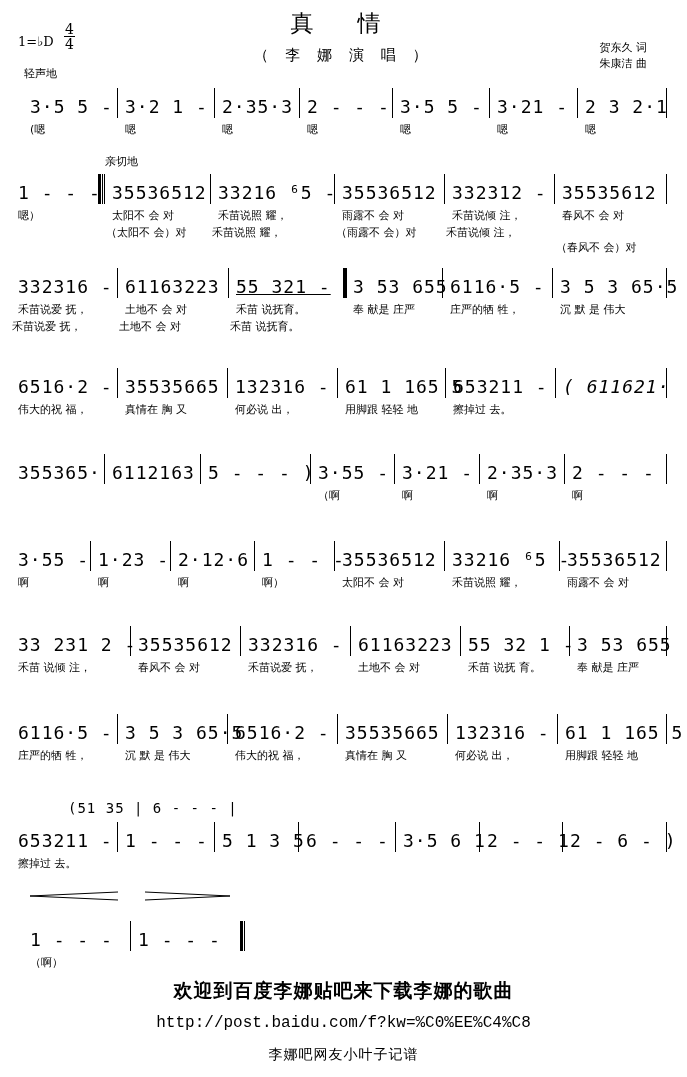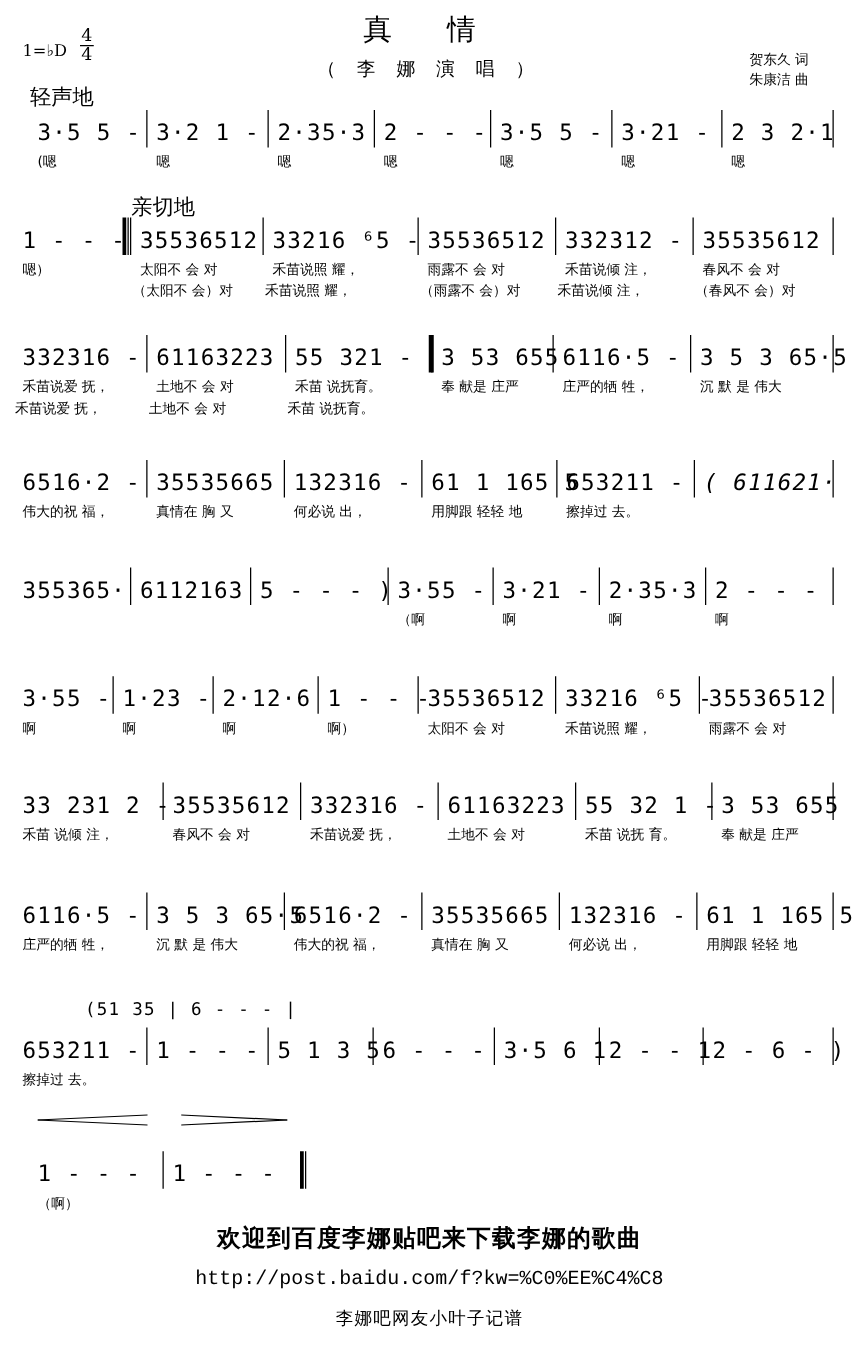--- a/index.html
+++ b/index.html
@@ -4,21 +4,21 @@
 <style>
   html, body { margin:0; padding:0; background:#ffffff; }
   body { width:687px; height:1077px; position:relative; overflow:hidden; color:#000;
          font-family:"DejaVu Sans", "Liberation Sans", sans-serif; }
   .abs { position:absolute; white-space:nowrap; }
   .title { left:0; width:687px; top:8px; text-align:center; font-family:"DejaVu Serif", serif; font-size:23px; letter-spacing:44px; padding-left:28px; box-sizing:border-box; }
   .subtitle { left:0; width:687px; top:46px; text-align:center; font-size:15px; letter-spacing:6px; }
   .key { left:18px; top:34px; font-family:"DejaVu Serif", serif; font-size:13px; }
   .timesig { left:66px; top:22px; font-family:"DejaVu Serif", serif; font-size:14px; line-height:14px; text-align:center; }
   .timesig .num { display:block; border-bottom:1px solid #000; padding:0 1px; }
-  .tempo { font-size:17px; }
+  .tempo { font-size:11px; }
   .credits { right:40px; top:40px; font-size:11px; line-height:16px; text-align:left; }
 
   .row { position:absolute; left:0; width:687px; }
   .m { position:absolute; top:0; height:26px; display:flex; align-items:flex-end; }
   .n { font-family:"DejaVu Sans Mono", "Liberation Mono", monospace; font-size:18px; line-height:22px; letter-spacing:1px; }
   .bar { position:absolute; top:-4px; width:1px; height:30px; background:#000; }
   .dbar { position:absolute; top:-4px; width:4px; height:30px; border-left:1px solid #000; border-right:3px solid #000; box-sizing:border-box; }
   .dbar2 { position:absolute; top:-4px; width:5px; height:30px; border-left:3px solid #000; border-right:1px solid #000; box-sizing:border-box; }
   .lyric { position:absolute; font-size:11px; white-space:nowrap; }
   .footer1 { left:0; width:687px; top:978px; text-align:center; font-family:"DejaVu Serif", serif; font-weight:bold; font-size:19px; letter-spacing:1px; }
@@ -107,38 +107,38 @@
       <div class="m" style="left: 452px;">
         <span class="n">332312 -</span>
       </div>
       <div class="lyric" style="left: 452px; top: 30px;">禾苗说倾   注，</div>
       <div class="lyric" style="left: 446px; top: 47px;">禾苗说倾   注，</div>
       <div class="bar" style="left: 554px;"></div>
       <div class="m" style="left: 562px;">
         <span class="n">35535612</span>
       </div>
       <div class="lyric" style="left: 562px; top: 30px;">春风不  会  对</div>
-      <div class="lyric" style="left: 556px; top: 47px;">（春风不  会）对</div>
+      <div class="lyric" style="left: 556px; top: 62px;">（春风不  会）对</div>
       <div class="bar" style="left: 666px;"></div>
       <div class="dbar2" style="left: 98px;"></div>
     </div>
     <div class="row" style="top: 272px;">
       <div class="m" style="left: 18px;">
         <span class="n">332316 -</span>
       </div>
       <div class="lyric" style="left: 18px; top: 30px;">禾苗说爱   抚，</div>
       <div class="lyric" style="left: 12px; top: 47px;">禾苗说爱   抚，</div>
       <div class="bar" style="left: 117px;"></div>
       <div class="m" style="left: 125px;">
         <span class="n">61163223</span>
       </div>
       <div class="lyric" style="left: 125px; top: 30px;">土地不  会  对</div>
       <div class="lyric" style="left: 119px; top: 47px;">土地不  会  对</div>
       <div class="bar" style="left: 228px;"></div>
-      <div class="m" style="left: 236px;">
+      <div class="m" style="left: 236px; text-decoration: underline;">
         <span class="n">55 321 -</span>
       </div>
       <div class="lyric" style="left: 236px; top: 30px;">禾苗 说抚育。</div>
       <div class="lyric" style="left: 230px; top: 47px;">禾苗 说抚育。</div>
       <div class="bar" style="left: 345px;"></div>
       <div class="m" style="left: 353px;">
         <span class="n">3 53 655</span>
       </div>
       <div class="lyric" style="left: 353px; top: 30px;">奉 献是 庄严</div>
       <div class="bar" style="left: 442px;"></div>

